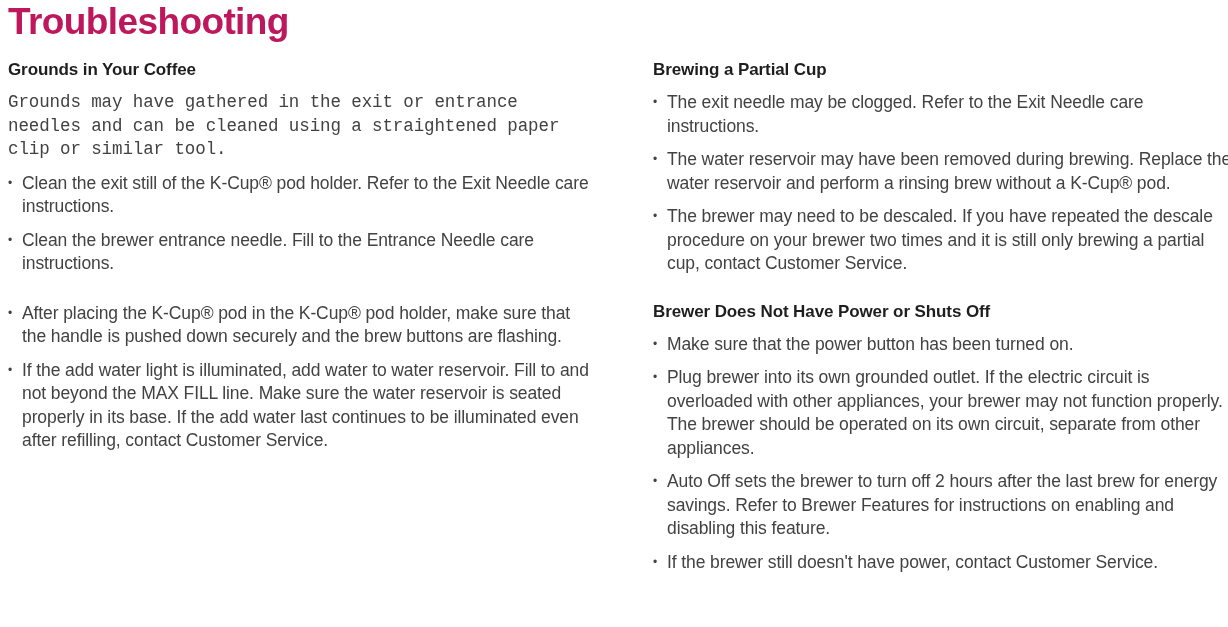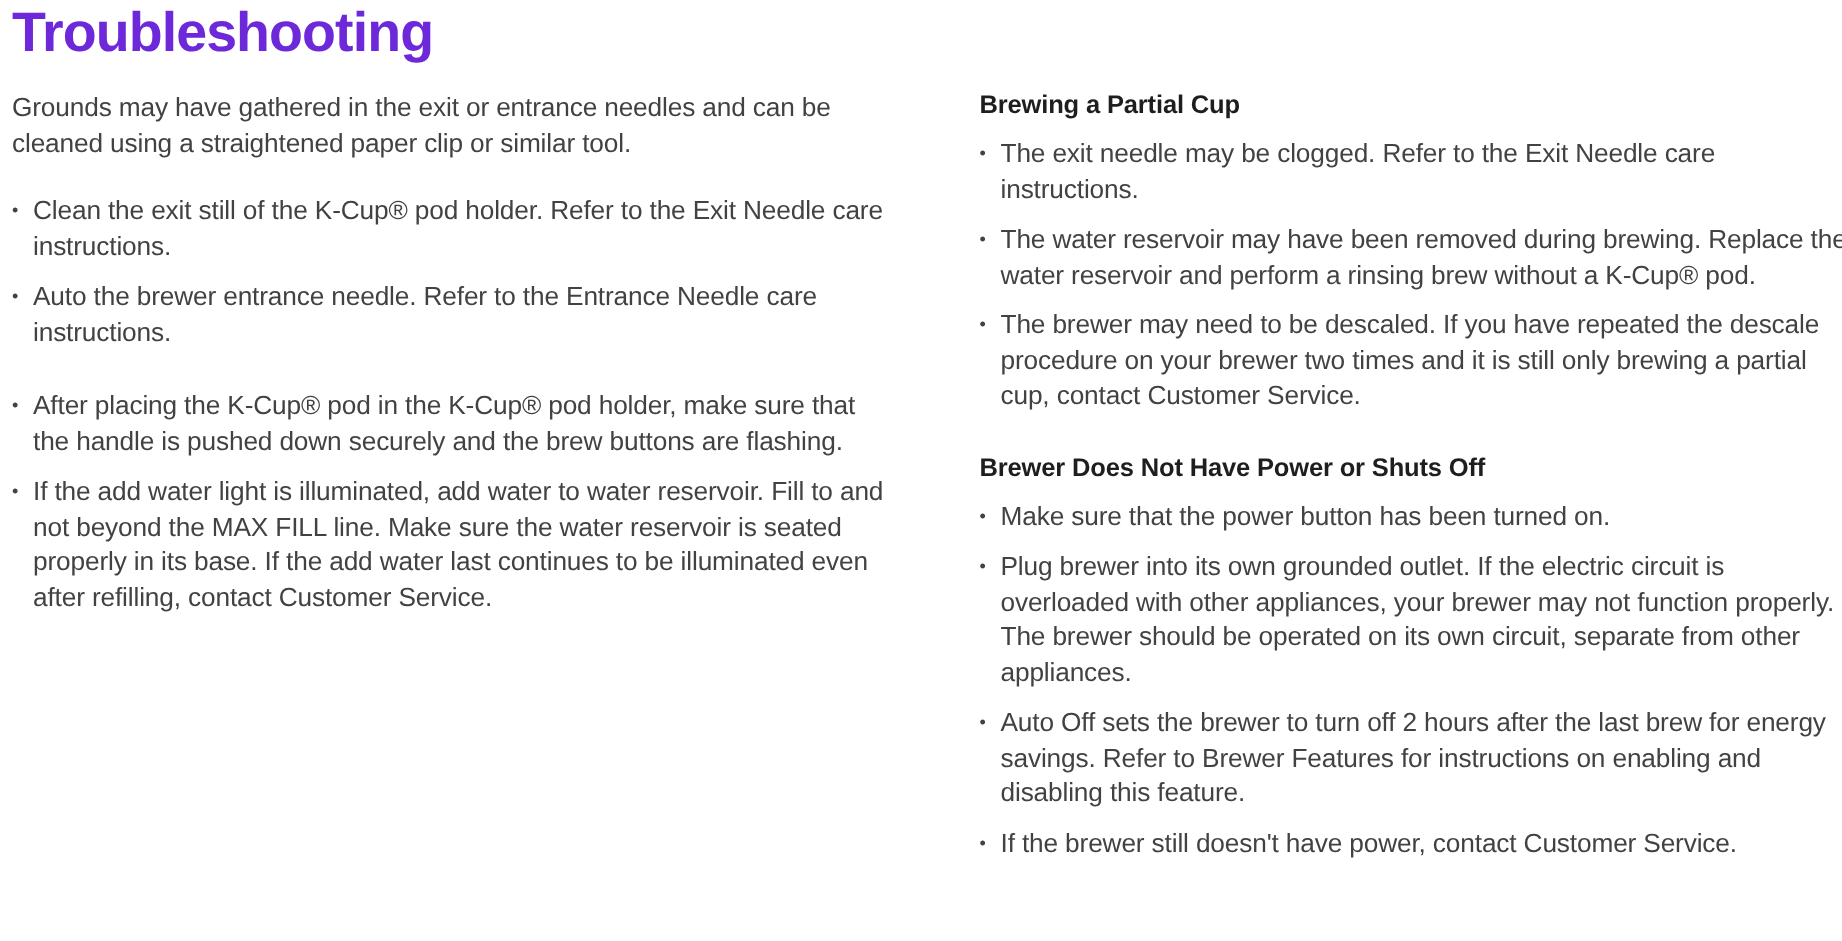--- a/index.html
+++ b/index.html
@@ -8,40 +8,41 @@
     width: 1228px;
     height: 627px;
     overflow: hidden;
     font-family: "Liberation Sans", sans-serif;
   }
   .page { padding: 1px 8px 0 8px; }
   .page-title {
     font-size: 37px;
     font-weight: 800;
     letter-spacing: -0.6px;
-    color: #6d28d9;
+    color: #be185d;
     margin-bottom: 17px;
   }
   .columns { display: flex; gap: 62px; align-items: flex-start; }
   .column { width: 583px; flex: 0 0 583px; }
   .section { margin-bottom: 26px; }
   .section:last-child { margin-bottom: 0; }
   .section-heading {
     font-size: 17px;
     font-weight: 700;
     color: #1e1e1e;
     margin-bottom: 11px;
     letter-spacing: -0.1px;
   }
   .section-intro {
     font-size: 17.5px;
     line-height: 23.5px;
     color: #424242;
-    margin-bottom: 22px;
+    margin-bottom: 10px;
     letter-spacing: -0.1px;
+    font-family: Liberation Mono, monospace;
   }
   ul.bullets { list-style: none; }
   .bullet-item {
     display: flex;
     font-size: 17.5px;
     line-height: 23.5px;
     color: #424242;
     margin-bottom: 10px;
     letter-spacing: -0.1px;
   }
@@ -56,30 +57,31 @@
   .bullet-text { flex: 1; }
 </style>
 </head>
 <body>
 
 <div class="page">
   <h1 class="page-title">Troubleshooting</h1>
   <div class="columns">
     <div class="column">
   <section class="section">
+    <h2 class="section-heading">Grounds in Your Coffee</h2>
     <p class="section-intro">Grounds may have gathered in the exit or entrance needles and can be cleaned using a straightened paper clip or similar tool.</p>
     <ul class="bullets">
   <li class="bullet-item">
     <span class="bullet-dot">•</span>
     <span class="bullet-text">Clean the exit still of the K-Cup® pod holder. Refer to the Exit Needle care instructions.</span>
   </li>
 
   <li class="bullet-item">
     <span class="bullet-dot">•</span>
-    <span class="bullet-text">Auto the brewer entrance needle. Refer to the Entrance Needle care instructions.</span>
+    <span class="bullet-text">Clean the brewer entrance needle. Fill to the Entrance Needle care instructions.</span>
   </li>
 </ul>
   </section>
 
   <section class="section">
 
     <ul class="bullets">
   <li class="bullet-item">
     <span class="bullet-dot">•</span>
     <span class="bullet-text">After placing the K-Cup® pod in the K-Cup® pod holder, make sure that the handle is pushed down securely and the brew buttons are flashing.</span>

